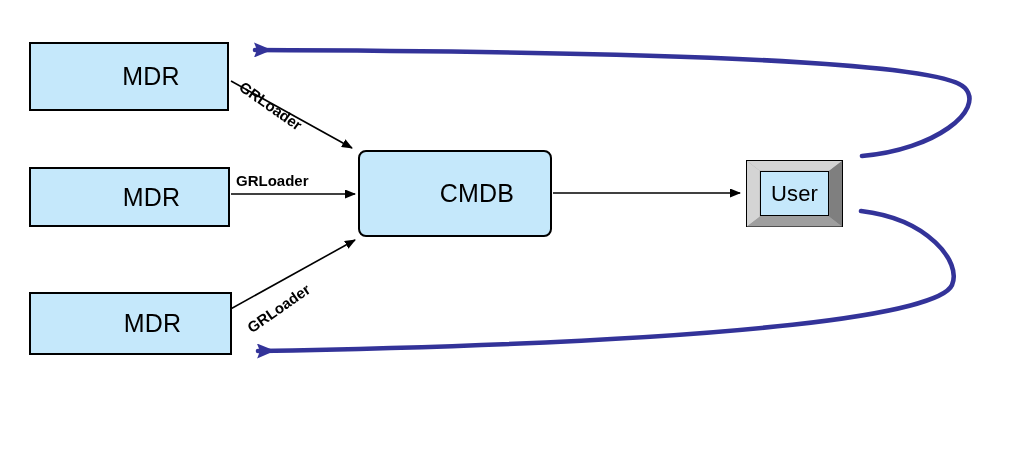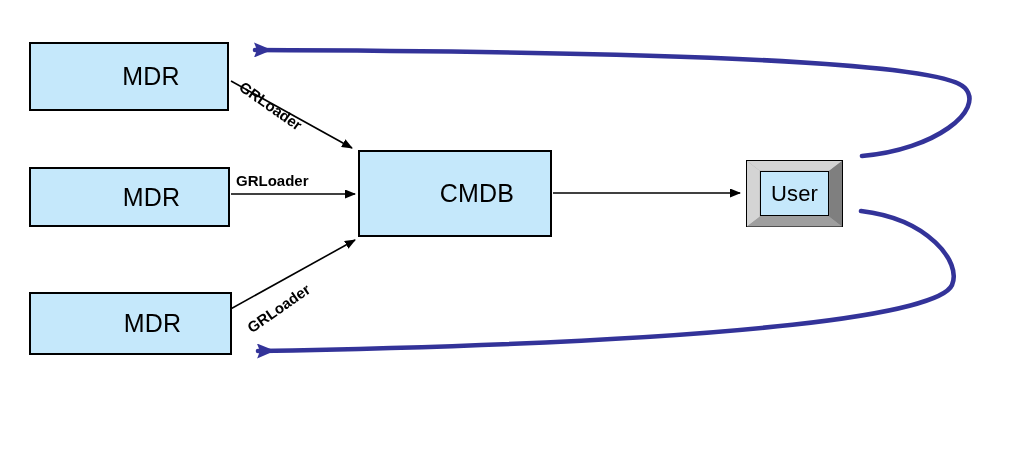--- a/index.html
+++ b/index.html
@@ -32,21 +32,21 @@
     font-size: 25px;
     color: #000000;
     letter-spacing: 0.2px;
     line-height: 1;
   }
   
   #mdr-1 { left: 29px;  top: 42px;  width: 200px; height: 69px; }
   #mdr-2 { left: 29px;  top: 167px; width: 201px; height: 60px; }
   #mdr-3 { left: 29px;  top: 292px; width: 203px; height: 63px; }
   
-  #cmdb  { left: 358px; top: 150px; width: 194px; height: 87px; }
+  #cmdb  { left: 358px; top: 150px; width: 194px; height: 87px; border-radius: 8px; }
 
   
   #user-frame {
     position: absolute;
     left: 746px;
     top: 160px;
     width: 97px;
     height: 67px;
     box-sizing: border-box;
     border: 1px solid #000000;

